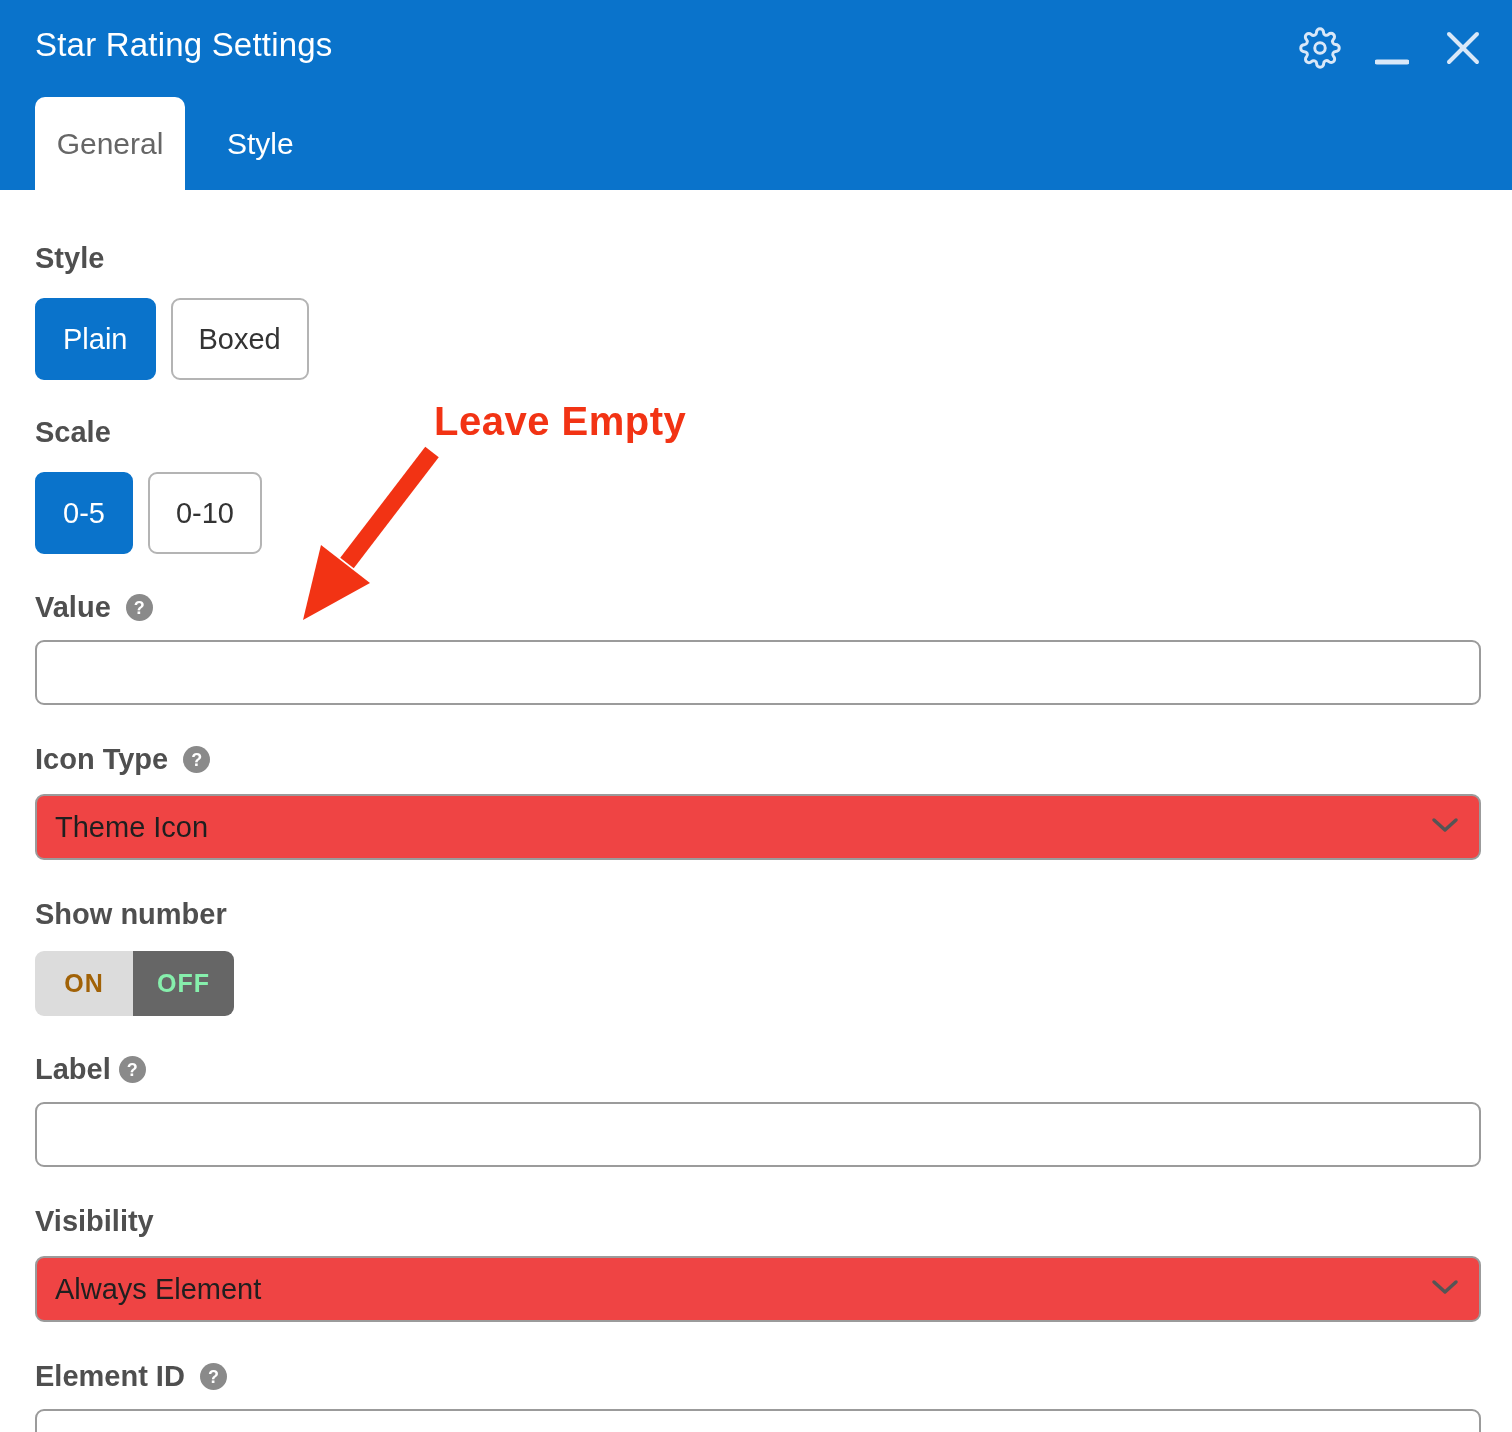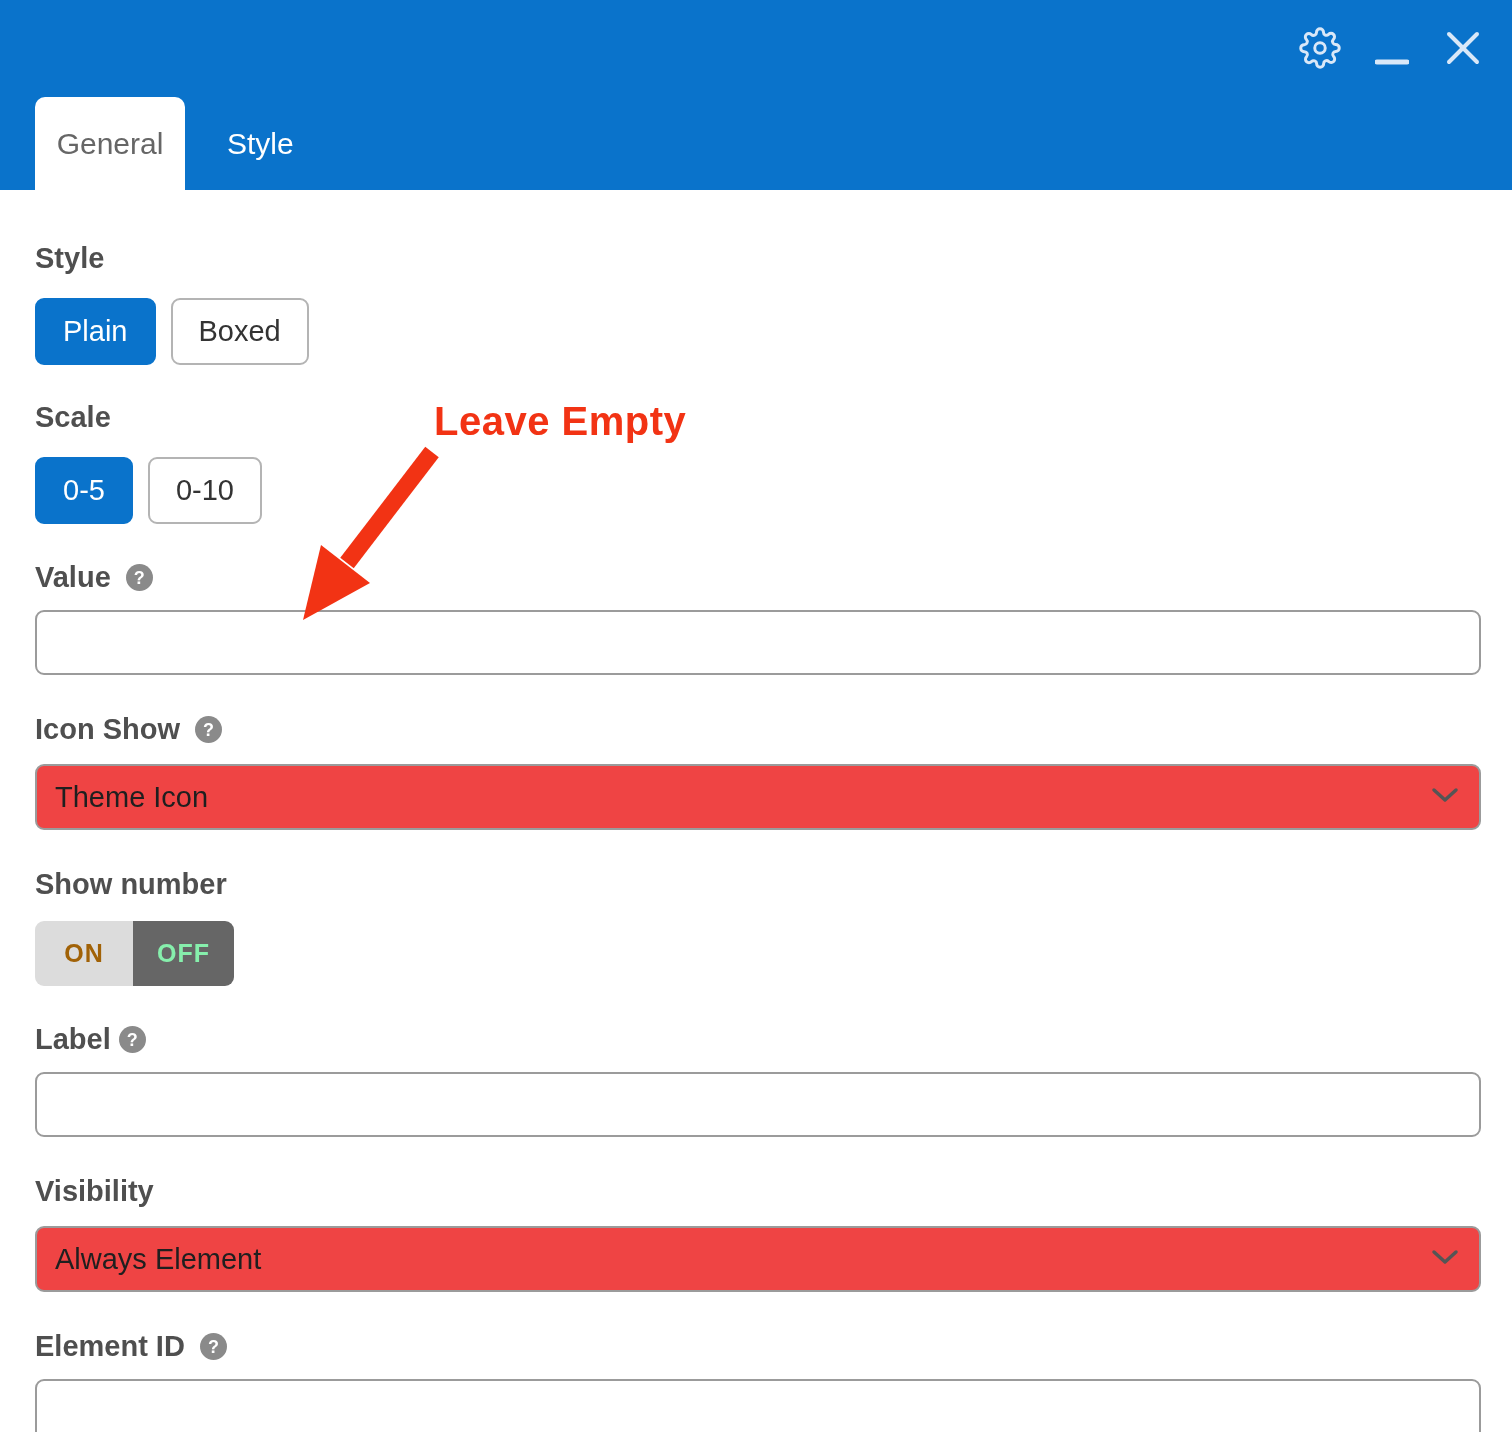--- a/index.html
+++ b/index.html
@@ -66,21 +66,21 @@
   }
   .help{
     width:27px;height:27px;border-radius:50%;
     background:#8a8a8a;color:#ffffff;
     font-size:18px;font-weight:700;
     display:flex;align-items:center;justify-content:center;
     cursor:pointer;line-height:1;
   }
   .btn-group{display:flex;gap:15px;margin-top:23px;}
   .choice-btn{
-    height:67px;padding:0 26px;min-width:97px;
+    height:82px;padding:0 26px;min-width:97px;
     display:flex;align-items:center;justify-content:center;
     font-size:29px;border-radius:9px;cursor:pointer;
     background:#ffffff;color:#333333;border:2px solid #b4b4b4;
   }
   .choice-btn.selected{
     background:var(--accent);color:#ffffff;border-color:var(--accent);
   }
   .text-input{
     width:100%;height:65px;margin-top:16px;
     border:2px solid var(--border);border-radius:9px;
@@ -113,20 +113,21 @@
     position:absolute;left:434px;top:399px;
     font-size:40px;font-weight:700;color:var(--red);
     letter-spacing:.5px;
   }
   .annotation-arrow{position:absolute;inset:0;}
 </style>
 </head>
 <body>
 
 <div class="header">
+  <div class="header-title">Star Rating Settings</div>
 
   <div class="header-icons">
     <span class="hicon">
       <svg width="42" height="42" viewBox="0 0 24 24" fill="none" stroke="#d9e8f8" stroke-width="1.7" stroke-linecap="round" stroke-linejoin="round">
         <circle cx="12" cy="12" r="3"></circle>
         <path d="M19.4 15a1.65 1.65 0 0 0 .33 1.82l.06.06a2 2 0 0 1 0 2.83 2 2 0 0 1-2.83 0l-.06-.06a1.65 1.65 0 0 0-1.82-.33 1.65 1.65 0 0 0-1 1.51V21a2 2 0 0 1-2 2 2 2 0 0 1-2-2v-.09A1.65 1.65 0 0 0 9 19.4a1.65 1.65 0 0 0-1.82.33l-.06.06a2 2 0 0 1-2.83 0 2 2 0 0 1 0-2.83l.06-.06a1.65 1.65 0 0 0 .33-1.82 1.65 1.65 0 0 0-1.51-1H3a2 2 0 0 1-2-2 2 2 0 0 1 2-2h.09A1.65 1.65 0 0 0 4.6 9a1.65 1.65 0 0 0-.33-1.82l-.06-.06a2 2 0 0 1 0-2.83 2 2 0 0 1 2.83 0l.06.06a1.65 1.65 0 0 0 1.82.33H9a1.65 1.65 0 0 0 1-1.51V3a2 2 0 0 1 2-2 2 2 0 0 1 2 2v.09a1.65 1.65 0 0 0 1 1.51 1.65 1.65 0 0 0 1.82-.33l.06-.06a2 2 0 0 1 2.83 0 2 2 0 0 1 0 2.83l-.06.06a1.65 1.65 0 0 0-.33 1.82V9a1.65 1.65 0 0 0 1.51 1H21a2 2 0 0 1 2 2 2 2 0 0 1-2 2h-.09a1.65 1.65 0 0 0-1.51 1z"></path>
       </svg>
     </span>
     <span class="hicon min-icon">
       <svg width="34" height="8" viewBox="0 0 34 8">
@@ -165,21 +166,21 @@
     <div class="choice-btn">0-10</div>
   </div>
 
   <div class="field-label-row" style="margin-top:37px;">
     <span class="field-label">Value</span>
     <span class="help">?</span>
   </div>
   <input class="text-input" type="text" value="" style="">
 
   <div class="field-label-row">
-    <span class="field-label">Icon Show</span>
+    <span class="field-label">Icon Type</span>
     <span class="help">?</span>
   </div>
   <div class="select">
     <span class="select-value">Theme Icon</span>
     <span>
       <svg width="28" height="18" viewBox="0 0 28 18" fill="none">
         <polyline points="3,4 14,14 25,4" stroke="#555" stroke-width="3.5" stroke-linecap="round" stroke-linejoin="round"></polyline>
       </svg>
     </span>
   </div>

